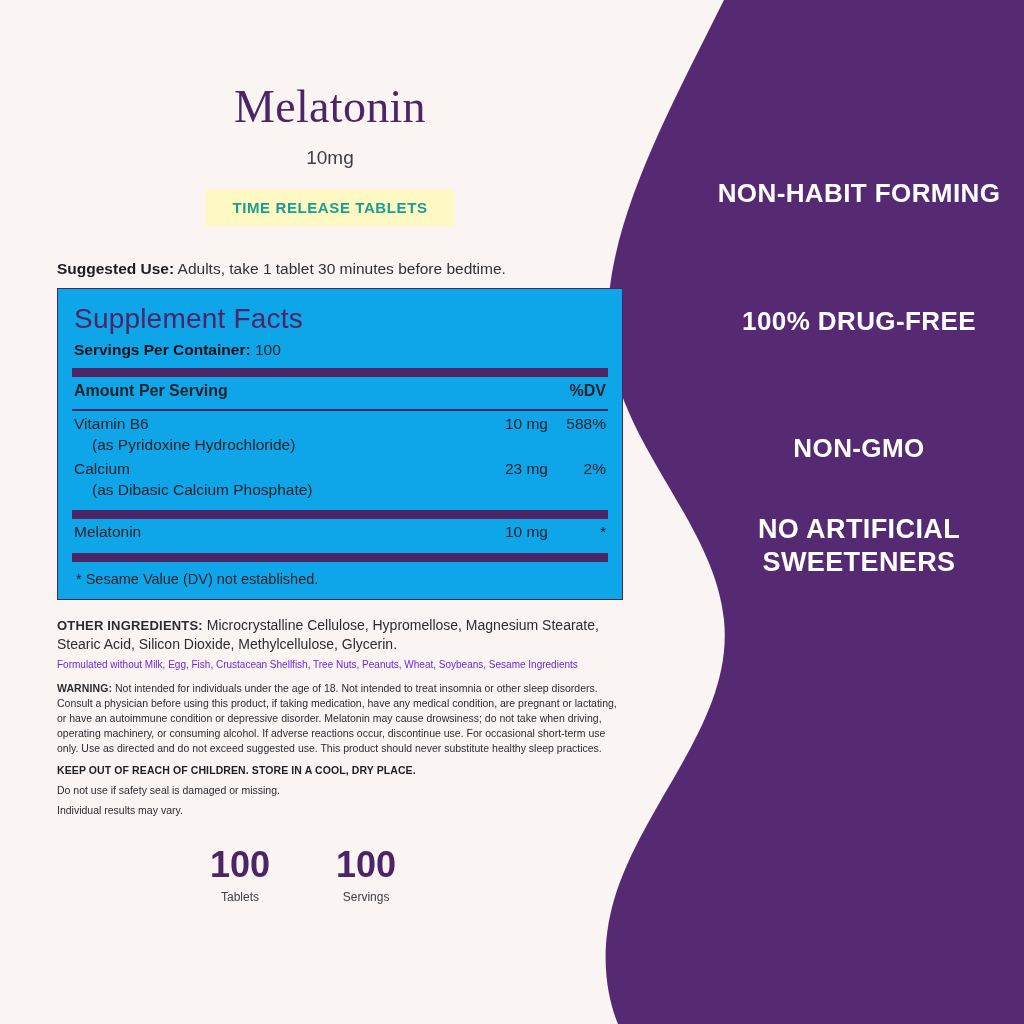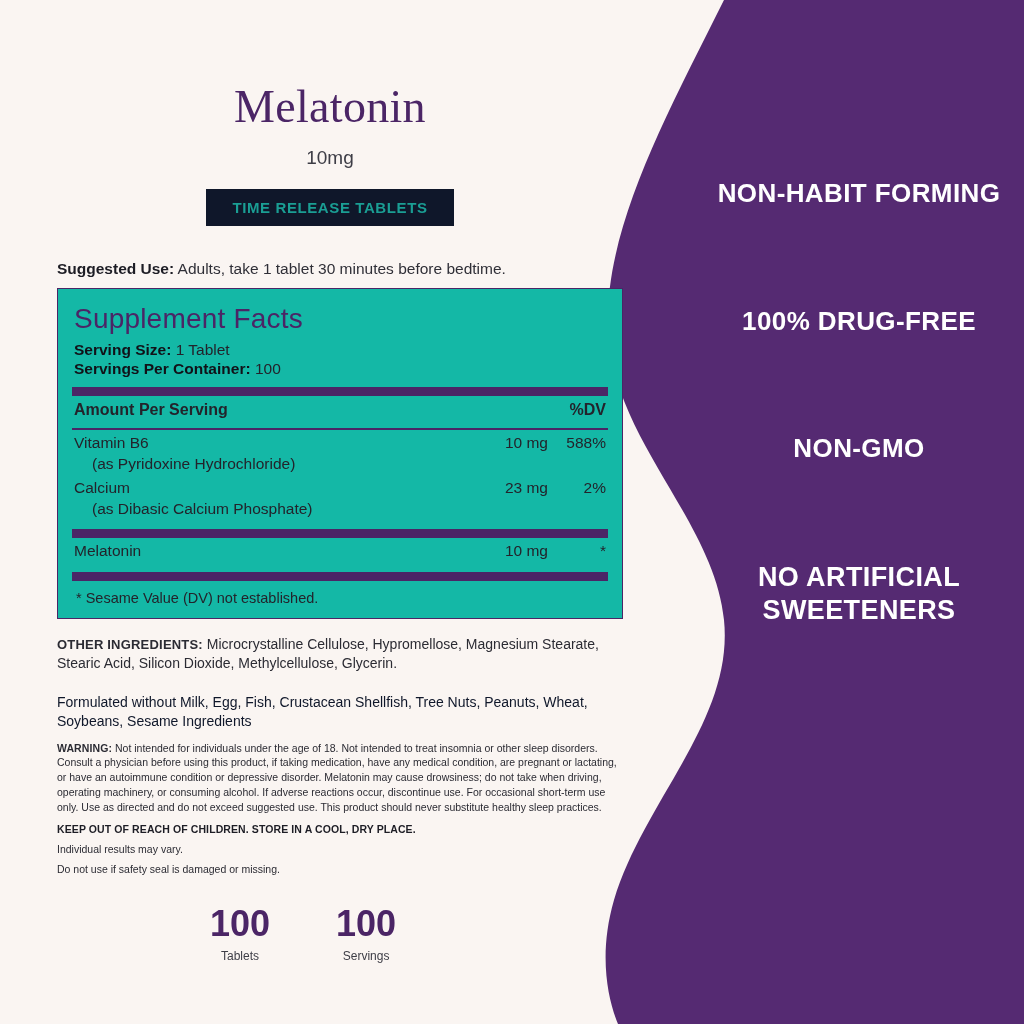--- a/index.html
+++ b/index.html
@@ -39,21 +39,21 @@
   .claim {
     text-align: center;
     font-weight: bold;
     font-size: 26px;
     line-height: 1.22;
     letter-spacing: 0.4px;
     width: 300px;
   }
   .claim.c1 { margin-bottom: 96px; }
   .claim.c2 { margin-bottom: 96px; }
-  .claim.c3 { margin-bottom: 96px; }
+  .claim.c3 { margin-bottom: 48px; }
   .claim.c4 { font-size: 27px; }
 
   
   .left {
     position: absolute;
     left: 0; top: 0;
     width: 660px;
     height: 1024px;
   }
 
@@ -70,42 +70,42 @@
     font-size: 19px;
     color: #3d3d46;
     margin-top: 14px;
   }
   .badge-wrap {
     display: flex;
     justify-content: center;
     margin-top: 20px;
   }
   .badge {
-    background: #0f172a;
+    background: #fef9c3;
     color: #1a9e94;
     font-weight: bold;
     font-size: 15px;
     letter-spacing: 0.6px;
     padding: 10px 26px;
   }
 
   .suggested-use {
     margin: 34px 0 0 57px;
     font-size: 15.5px;
     color: #2f2f37;
   }
   .suggested-use b { color: #1c1c24; }
 
   
   .sf-box {
     margin: 10px 0 16px 57px;
     width: 566px;
     border: 1.5px solid #4b2566;
     padding: 12px 14px 10px 14px;
-    background: #14b8a6;
+    background: #0ea5e9;
   }
   .sf-title {
     font-size: 28px;
     color: #4b2566;
     font-weight: normal;
     letter-spacing: 0.2px;
     margin: 2px 0 6px 2px;
   }
   .sf-line { font-size: 15.5px; color: #23232b; margin: 1px 0 0 2px; }
   .sf-line b { color: #111118; }
@@ -150,24 +150,24 @@
     width: 568px;
   }
   .other-ing {
     font-size: 14px;
     line-height: 1.35;
     color: #2b2b33;
     margin-top: 8px;
   }
   .other-ing b { font-size: 13px; letter-spacing: 0.2px; }
   .formulated {
-    font-size: 14px;
+    font-size: 10px;
     line-height: 1.35;
-    color: #0f172a;
-    margin-top: 20px;
+    color: #6d28d9;
+    margin-top: 4px;
   }
   .warning {
     font-size: 10.5px;
     line-height: 1.42;
     color: #2b2b33;
     margin-top: 10px;
   }
   .warning b { letter-spacing: 0.1px; }
   .keepout {
     font-size: 10.5px;
@@ -227,23 +227,20 @@
   </div>
 
   <div class="suggested-use">
     <b>Suggested Use:</b><span> Adults, take 1 tablet 30 minutes before bedtime.</span>
   </div>
 
   <div class="sf-box">
     <div class="sf-title">Supplement Facts</div>
 
     <div class="sf-line">
-      <b>Serving Size:</b><span> 1 Tablet</span>
-    </div>
-    <div class="sf-line">
       <b>Servings Per Container:</b><span> 100</span>
     </div>
 
     <div class="bar-thick"></div>
 
     <div class="row header">
       <div class="name">Amount Per Serving</div>
       <div class="amt"></div>
       <div class="dv">%DV</div>
     </div>
@@ -283,22 +280,22 @@
 
   <div class="fine">
     <div class="other-ing">
       <b>OTHER INGREDIENTS:</b><span> Microcrystalline Cellulose, Hypromellose, Magnesium Stearate, Stearic Acid, Silicon Dioxide, Methylcellulose, Glycerin.</span>
     </div>
     <div class="formulated">Formulated without Milk, Egg, Fish, Crustacean Shellfish, Tree Nuts, Peanuts, Wheat, Soybeans, Sesame Ingredients</div>
     <div class="warning">
       <b>WARNING:</b><span> Not intended for individuals under the age of 18. Not intended to treat insomnia or other sleep disorders. Consult a physician before using this product, if taking medication, have any medical condition, are pregnant or lactating, or have an autoimmune condition or depressive disorder. Melatonin may cause drowsiness; do not take when driving, operating machinery, or consuming alcohol. If adverse reactions occur, discontinue use. For occasional short-term use only. Use as directed and do not exceed suggested use. This product should never substitute healthy sleep practices.</span>
     </div>
     <div class="keepout">KEEP OUT OF REACH OF CHILDREN. STORE IN A COOL, DRY PLACE.</div>
+    <div class="smallnote">Do not use if safety seal is damaged or missing.</div>
     <div class="smallnote">Individual results may vary.</div>
-    <div class="smallnote">Do not use if safety seal is damaged or missing.</div>
   </div>
 
   <div class="counts">
     <div class="count">
       <div class="num">100</div>
       <div class="lbl">Tablets</div>
     </div>
     <div class="count">
       <div class="num">100</div>
       <div class="lbl">Servings</div>

